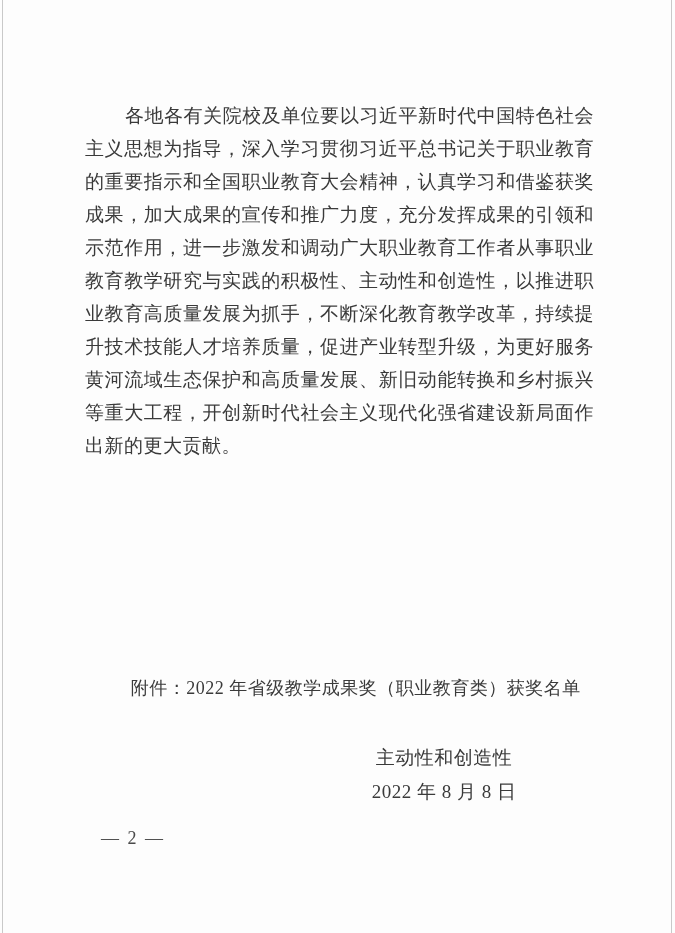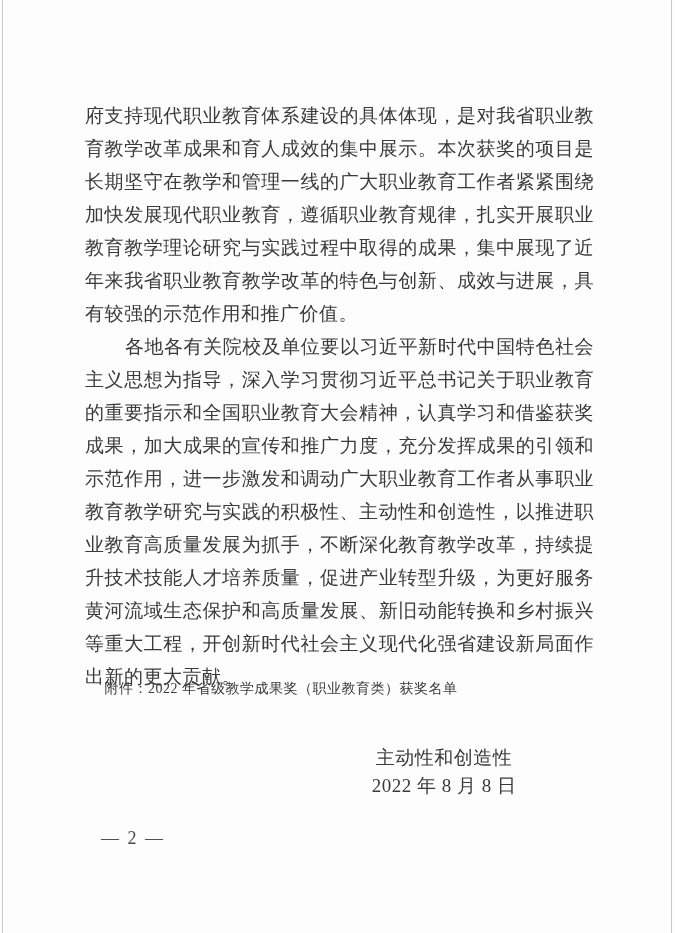--- a/index.html
+++ b/index.html
@@ -31,59 +31,58 @@
   .para {
     font-size: 19px;
     line-height: 33px;
     letter-spacing: 0.5px;
     text-align: justify;
     text-justify: inter-ideograph;
   }
   .para.indent { text-indent: 2.1em; }
   .attachment-line {
     position: absolute;
-    left: 75px;
+    left: 93px;
     top: 672px;
     width: 540px;
-    font-size: 14px;
+    font-size: 18px;
     line-height: 33px;
     letter-spacing: 0.5px;
     text-indent: 2.1em;
     white-space: nowrap;
   }
   .signature-block {
     position: absolute;
     left: 217px;
     top: 745px;
     width: 454px;
     text-align: center;
     font-size: 19px;
     letter-spacing: 0.5px;
   }
   .signature-org  { line-height: 26px; }
-  .signature-date { line-height: 26px; margin-top: 2px; }
+  .signature-date { line-height: 26px; margin-top: 8px; }
   .page-number {
     position: absolute;
     left: 101px;
     top: 828px;
     font-size: 18px;
     letter-spacing: 2px;
     color: #4a4a4a;
   }
 </style>
 </head>
 <body>
 
 <div class="page">
 
   <div class="scan-line left"></div>
   <div class="scan-line right"></div>
 
   <div class="body-text">
-    <p class="para">府支持现代职业教育体系建设的具体体现，是对我省职业教育教学改革成果和育人成效的集中展示。本次获奖的项目是长期坚守在教学和管理一线的广大职业教育工作者紧紧围绕加快发展现代职业教育，遵循职业教育规律，扎实开展职业教育教学理论研究与实践过程中取得的成果，集中展现了近年来我省职业教育教学改革的特色与创新、成效与进展，具有较强的示范作用和推广价值。</p>
     <p class="para indent">各地各有关院校及单位要以习近平新时代中国特色社会主义思想为指导，深入学习贯彻习近平总书记关于职业教育的重要指示和全国职业教育大会精神，认真学习和借鉴获奖成果，加大成果的宣传和推广力度，充分发挥成果的引领和示范作用，进一步激发和调动广大职业教育工作者从事职业教育教学研究与实践的积极性、主动性和创造性，以推进职业教育高质量发展为抓手，不断深化教育教学改革，持续提升技术技能人才培养质量，促进产业转型升级，为更好服务黄河流域生态保护和高质量发展、新旧动能转换和乡村振兴等重大工程，开创新时代社会主义现代化强省建设新局面作出新的更大贡献。</p>
   </div>
 
   <div class="attachment-line">附件：2022 年省级教学成果奖（职业教育类）获奖名单</div>
 
   <div class="signature-block">
     <div class="signature-org">主动性和创造性</div>
     <div class="signature-date">2022 年 8 月 8 日</div>
   </div>
 

